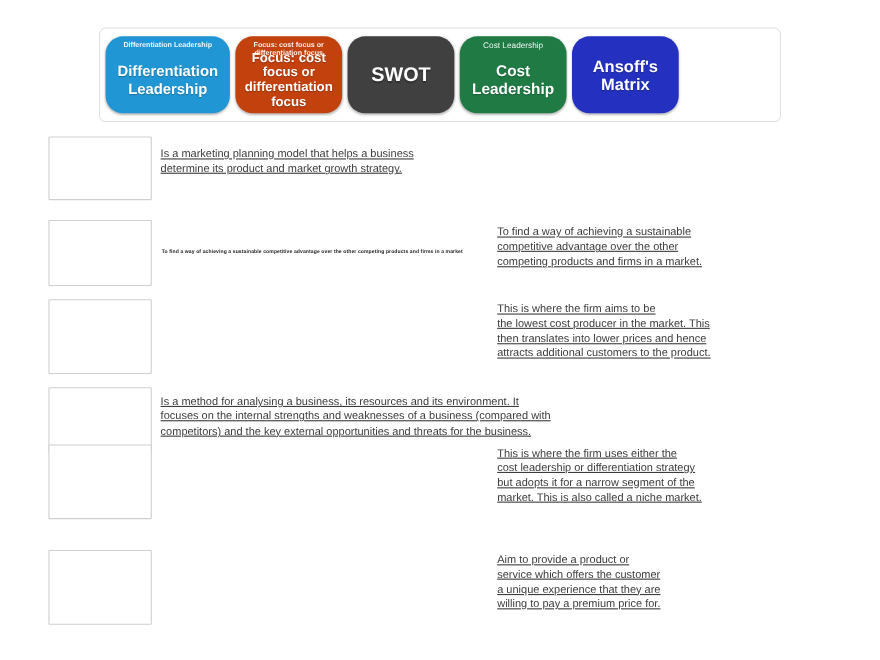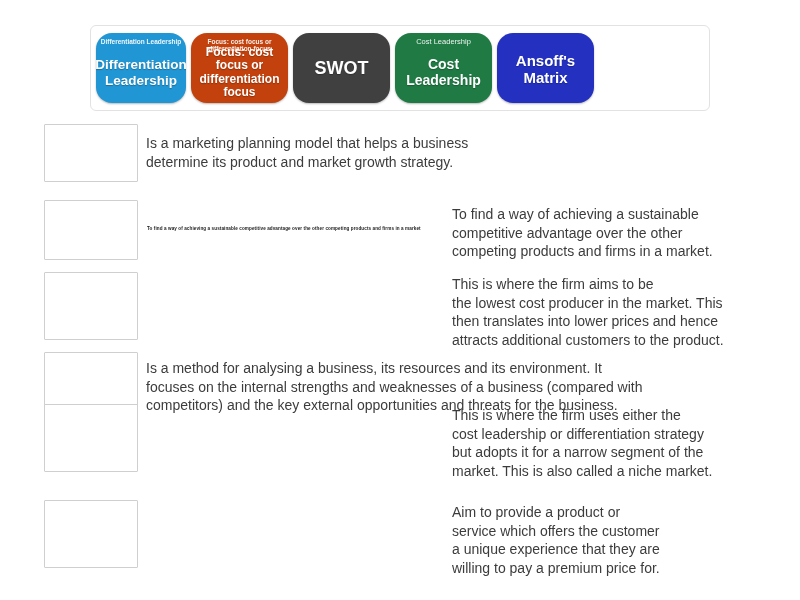--- a/index.html
+++ b/index.html
@@ -52,21 +52,21 @@
   }
   .tile-ghost.med { font-size: 7.5px; font-weight: 400; }
   .tile-label {
     font-weight: bold;
     line-height: 1.12;
     padding: 0 5px;
     margin-top: 9px;
     text-shadow: 0 1px 1px rgba(0,0,0,0.25);
   }
 
-  .t0 { width: 90px; }
+  .t0 { width: 113px; }
   .t1 { width: 97px; }
   .t2 { width: 97px; }
   .t3 { width: 97px; }
   .t4 { width: 97px; }
   .t5 { width: 97px; }
 
   .t0 .tile-label { font-size: 13.5px; }
   .t1 .tile-label { font-size: 12px; }
   .t2 .tile-label { font-size: 18px; margin-top: 0; }
   .t3 .tile-label { font-size: 14px; }
@@ -84,25 +84,26 @@
     position: absolute;
     left: 44px;
     width: 94px;
     border: 1px solid #cfcfcf;
     background: #ffffff;
     border-radius: 1px;
     cursor: pointer;
   }
   .def {
     position: absolute;
-    font-size: 14px;
+    font-size: 10px;
     line-height: 1.33;
     color: #3c3c3c;
     white-space: pre-line;
     text-align: left;
+    text-decoration: underline;
   }
   .def-ghost {
     position: absolute;
     font-size: 4.6px;
     font-weight: bold;
     color: #222222;
     white-space: nowrap;
     letter-spacing: 0.02em;
   }
 </style>

